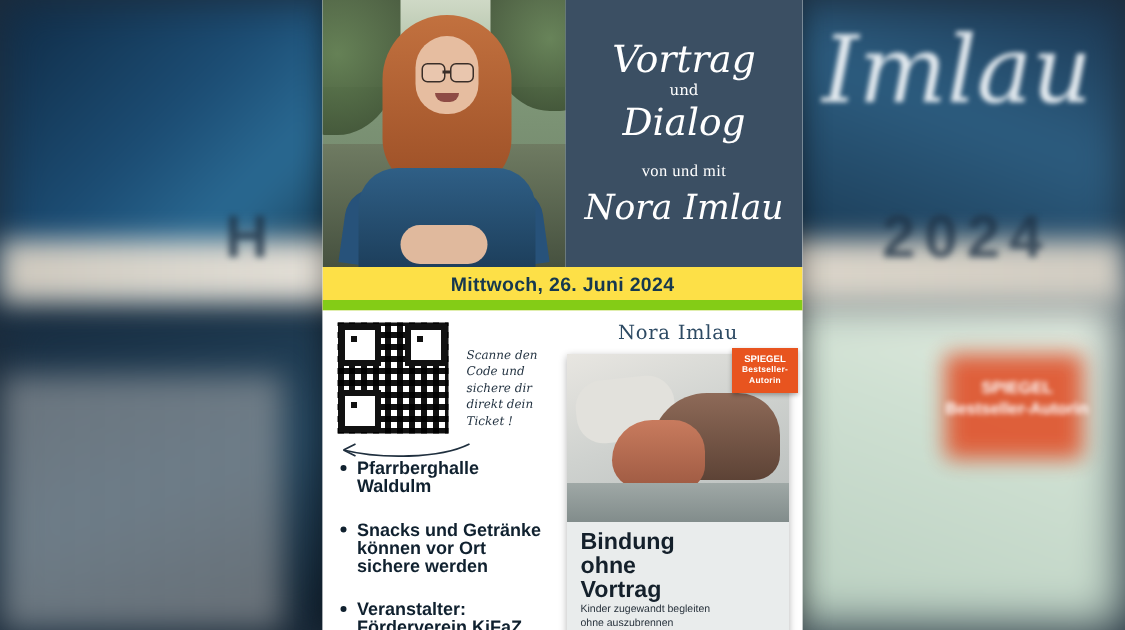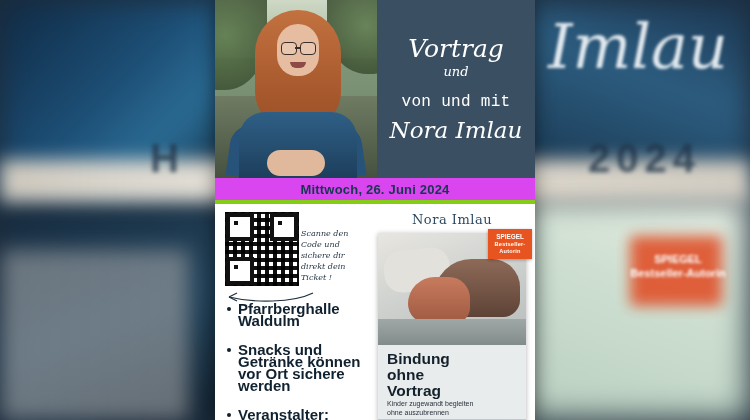--- a/index.html
+++ b/index.html
@@ -73,51 +73,51 @@
   .photo .armL{position:absolute;left:14px;top:126px;width:44px;height:52px;
     background:#27527a;border-radius:20px 8px 0 0;transform:rotate(8deg);}
   .photo .armR{position:absolute;left:104px;top:126px;width:44px;height:52px;
     background:#27527a;border-radius:8px 20px 0 0;transform:rotate(-8deg);}
   .photo .hands{position:absolute;left:52px;top:150px;width:58px;height:26px;
     background:#e0b99d;border-radius:14px;}
 
   .headline{position:relative;width:158px;height:178px;background:#3b4f63;color:#fff;
     display:flex;flex-direction:column;align-items:center;justify-content:center;gap:1px;}
   .hl-script{font-family:"DejaVu Serif",serif;font-style:italic;font-size:25px;line-height:27px;}
-  .hl-und{font-family:"DejaVu Serif",serif;font-style:italic;font-size:13px;margin:1px 0;}
-  .hl-small{font-family:Liberation Mono, monospace;font-size:16px;letter-spacing:.3px;margin-top:12px;}
+  .hl-und{font-family:"DejaVu Serif",serif;font-size:10px;margin:1px 0;}
+  .hl-small{font-family:Liberation Serif, serif;font-size:11px;letter-spacing:.3px;margin-top:12px;}
   .hl-name{font-family:"DejaVu Serif",serif;font-style:italic;font-size:23px;margin-top:5px;}
 
-  .datebar{height:22px;background:#d946ef;color:#16384f;display:flex;align-items:center;
+  .datebar{height:22px;background:#fde047;color:#16384f;display:flex;align-items:center;
     justify-content:center;font-size:13px;font-weight:700;letter-spacing:.2px;
-    border-bottom:4px solid #84cc16;}
+    border-bottom:7px solid #84cc16;}
 
   .flyer-bottom{display:flex;height:220px;background:#fff;}
   .left-col{width:158px;padding:8px 8px 0 10px;box-sizing:border-box;position:relative;}
 
   .qr{width:74px;height:74px;background:#fff;position:relative;}
   .qr-grid{width:74px;height:74px;
     background-image:
       repeating-linear-gradient(90deg,#111 0 4px,#fff 4px 8px),
       repeating-linear-gradient(0deg,#111 0 4px,#fff 4px 8px);
     background-blend-mode:multiply;}
   .qr .eye{position:absolute;width:20px;height:20px;border:4px solid #111;background:#fff;}
   .qr .eye i{position:absolute;left:4px;top:4px;width:4px;height:4px;background:#111;}
   .qr .e1{left:1px;top:1px;}
   .qr .e2{right:1px;top:1px;}
   .qr .e3{left:1px;bottom:1px;}
 
-  .qr-row{display:flex;align-items:flex-start;gap:2px;}
+  .qr-row{display:flex;align-items:flex-start;gap:12px;}
   .qr-note{font-family:"DejaVu Serif",serif;font-style:italic;font-size:8px;line-height:11px;
     color:#1f2f3e;padding-top:16px;width:66px;}
   .qr-arrow{position:absolute;left:8px;top:86px;width:92px;height:14px;}
 
   .bullets{margin:12px 0 0 2px;padding:0;list-style:none;}
   .bullets li{position:relative;padding-left:11px;margin-bottom:9px;
-    font-size:15px;line-height:12px;color:#10212f;font-weight:700;margin-top:17px;}
+    font-size:12px;line-height:12px;color:#10212f;font-weight:700;margin-top:17px;}
   .bullets li::before{content:"";position:absolute;left:0;top:4px;width:4px;height:4px;
     border-radius:50%;background:#10212f;}
 
   .right-col{width:162px;padding:6px 8px 0 4px;box-sizing:border-box;}
   .author{text-align:center;font-family:"DejaVu Serif",serif;font-size:13px;color:#2d4a63;
     letter-spacing:.5px;margin:2px 0 6px;}
   .book{position:relative;width:148px;height:224px;margin:0 auto;overflow:hidden;
     background:linear-gradient(180deg,#d9dfe2,#b9c3c8);box-shadow:0 1px 5px rgba(0,0,0,.3);}
   .book .bedding{position:absolute;left:0;top:0;width:148px;height:110px;
     background:linear-gradient(160deg,#e8e6e1 0%,#cfd2cf 45%,#b7bcbb 100%);}
@@ -177,20 +177,21 @@
         <div class="mouth"></div>
         <div class="armL"></div>
           <div class="armR"></div>
         <div class="body"></div>
           <div class="hands"></div>
       </div>
 
       <div class="headline">
         <div class="hl-script">Vortrag</div>
         <div class="hl-und">und</div>
+        <div class="hl-script">Dialog</div>
         <div class="hl-small">von und mit</div>
         <div class="hl-name">Nora Imlau</div>
       </div>
     </div>
 
     <div class="datebar">Mittwoch, 26. Juni 2024</div>
 
     <div class="flyer-bottom">
 
       <div class="left-col">

